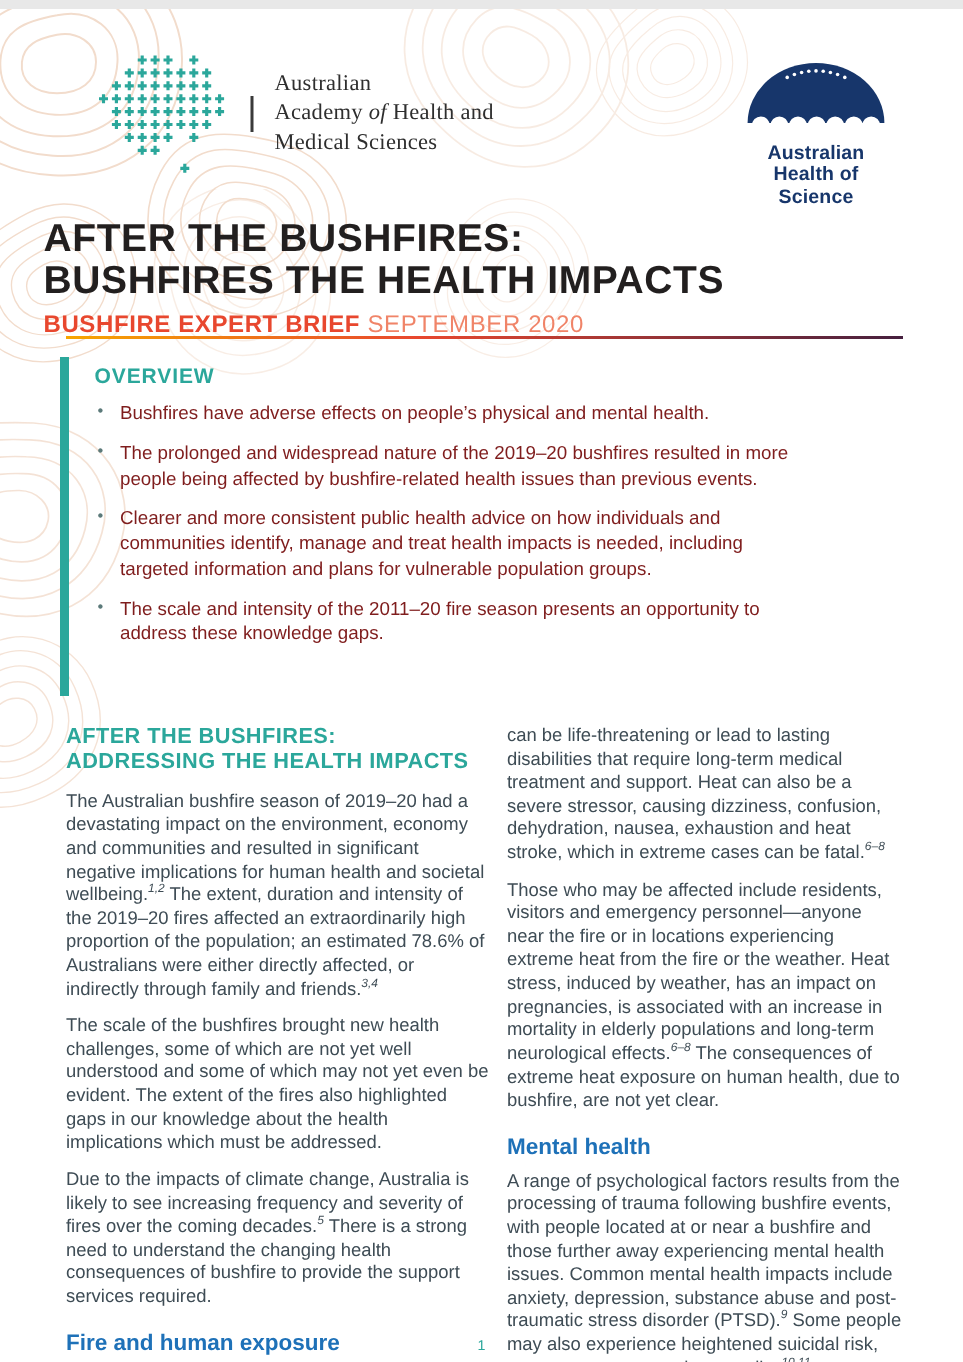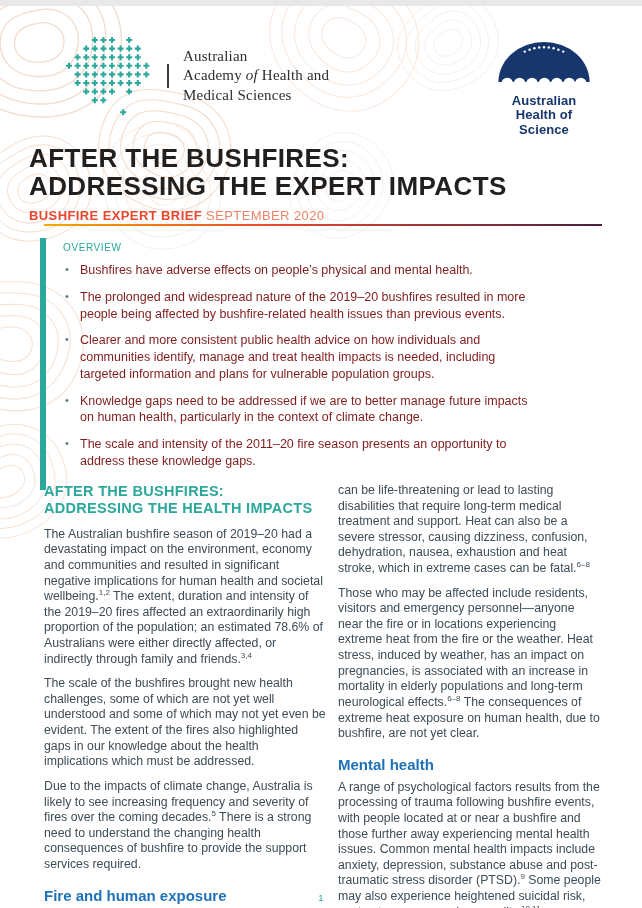--- a/index.html
+++ b/index.html
@@ -22,41 +22,41 @@
   .aahms{position:absolute;left:0;top:0;display:flex;align-items:center;}
   .aahms-map{display:block;}
   .aahms-sep{width:2px;height:24px;background:#3a3a3a;margin:0 14px 0 10px;}
   .aahms-text{font-family:"Liberation Serif","DejaVu Serif",serif;font-size:15px;line-height:1.28;color:#2e2e2e;letter-spacing:.2px;}
   .aas{position:absolute;right:8px;top:3px;width:120px;text-align:center;}
   .aas-text{margin-top:3px;font-size:13px;font-weight:bold;color:var(--navy);line-height:1.1;letter-spacing:.1px;}
 
   
   .title-block{position:absolute;left:29px;top:139px;width:560px;}
   .title{font-size:26px;font-weight:bold;color:var(--title-text);line-height:1.07;letter-spacing:.4px;}
-  .kicker-row{margin-top:7px;font-size:13px;letter-spacing:.4px;}
+  .kicker-row{margin-top:7px;font-size:16px;letter-spacing:.4px;}
   .kicker{font-weight:bold;color:var(--kicker-red);}
   .kicker-date{color:var(--date-orange);}
   .rule{position:absolute;left:44px;top:218px;width:558px;height:2px;
     background:linear-gradient(90deg,var(--grad-start) 0%,var(--grad-mid) 42%,var(--grad-end) 100%);}
 
   
   .overview{position:absolute;left:40px;top:232px;width:530px;min-height:226px;
     border-left:6px solid var(--teal);padding:4px 0 10px 17px;}
-  .overview-heading{font-size:10px;font-weight:normal;color:var(--teal);letter-spacing:.6px;margin-bottom:9px;}
+  .overview-heading{font-size:14px;font-weight:bold;color:var(--teal);letter-spacing:.6px;margin-bottom:9px;}
   .overview ul{list-style:none;}
   .overview li{position:relative;padding-left:17px;margin-bottom:10px;
     font-size:12.5px;line-height:1.34;color:#7f1d1d;max-width:480px;}
   .overview li::before{content:"•";position:absolute;left:2px;top:0;color:#5c7a7a;font-size:11px;}
 
   
   .body{position:absolute;left:44px;top:477px;width:558px;display:grid;
     grid-template-columns:282px 1fr;column-gap:12px;}
   .article-heading{font-size:14.5px;font-weight:bold;color:var(--teal);letter-spacing:.3px;line-height:1.2;margin-bottom:9px;}
   .col p{font-size:12.3px;line-height:1.27;margin-bottom:9px;color:var(--body-text);}
-  .col p sup{font-size:8px;line-height:0;}
+  .col p sup{font-size:8px;line-height:0;font-style:italic;}
   .subhead{font-size:15px;font-weight:bold;color:var(--subhead-blue);margin:14px 0 7px 0;}
 
   
   .footer{position:absolute;left:0;top:881px;width:100%;text-align:center;}
   .page-number{font-size:9.5px;color:var(--teal);}
 </style>
 </head>
 <body>
 
 <div class="page">
@@ -127,36 +127,35 @@
         <div>Australian</div>
         <div>Health of</div>
         <div>Science</div>
       </div>
     </div>
   </div>
 
   <div class="title-block">
     <div class="title">
       <div>AFTER THE BUSHFIRES:</div>
-      <div>ADDRESSING THE EXPERT IMPACTS</div>
+      <div>BUSHFIRES THE HEALTH IMPACTS</div>
     </div>
     <div class="kicker-row">
       <span class="kicker">BUSHFIRE EXPERT BRIEF</span>
       <span class="kicker-date">SEPTEMBER 2020</span>
     </div>
   </div>
   <div class="rule"></div>
 
   <div class="overview">
     <div class="overview-heading">OVERVIEW</div>
     <ul>
       <li>Bushfires have adverse effects on people’s physical and mental health.</li>
       <li>The prolonged and widespread nature of the 2019–20 bushfires resulted in more people being affected by bushfire-related health issues than previous events.</li>
       <li>Clearer and more consistent public health advice on how individuals and communities identify, manage and treat health impacts is needed, including targeted information and plans for vulnerable population groups.</li>
-      <li>Knowledge gaps need to be addressed if we are to better manage future impacts on human health, particularly in the context of climate change.</li>
       <li>The scale and intensity of the 2011–20 fire season presents an opportunity to address these knowledge gaps.</li>
     </ul>
   </div>
 
   <div class="body">
     <div class="col">
       <div class="article-heading">AFTER THE BUSHFIRES: ADDRESSING THE HEALTH IMPACTS</div>
       <p>The Australian bushfire season of 2019–20 had a devastating impact on the environment, economy and communities and resulted in significant negative implications for human health and societal wellbeing.<sup>1,2</sup> The extent, duration and intensity of the 2019–20 fires affected an extraordinarily high proportion of the population; an estimated 78.6% of Australians were either directly affected, or indirectly through family and friends.<sup>3,4</sup></p>
       <p>The scale of the bushfires brought new health challenges, some of which are not yet well understood and some of which may not yet even be evident. The extent of the fires also highlighted gaps in our knowledge about the health implications which must be addressed.</p>
       <p>Due to the impacts of climate change, Australia is likely to see increasing frequency and severity of fires over the coming decades.<sup>5</sup> There is a strong need to understand the changing health consequences of bushfire to provide the support services required.</p>

